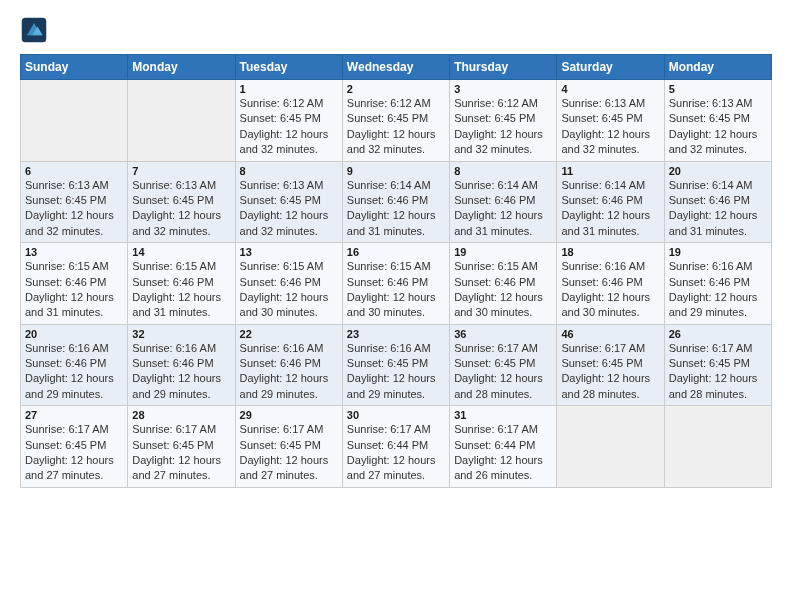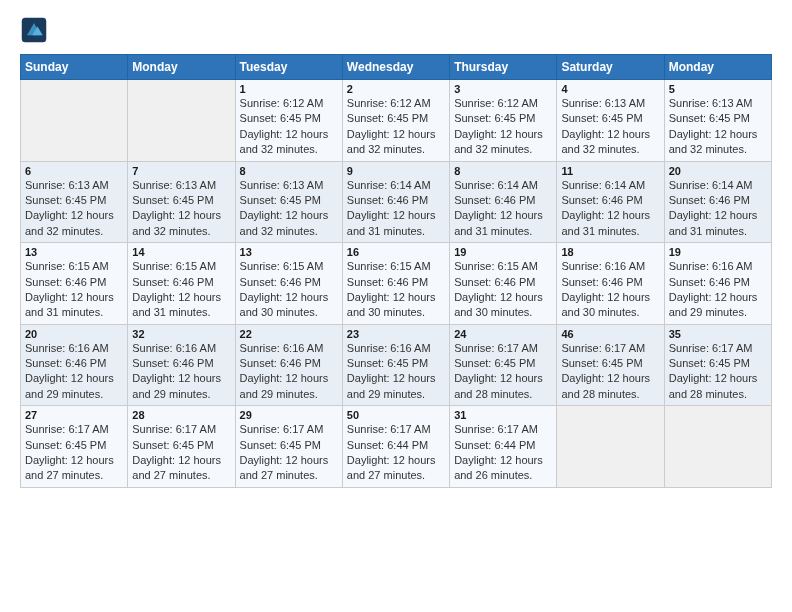--- a/index.html
+++ b/index.html
@@ -297,35 +297,35 @@
 and 29 minutes.</div>
           </td>
           <td>
             <span class="day-num">23</span>
             <div class="day-info" style="white-space: pre-line;">Sunrise: 6:16 AM
 Sunset: 6:45 PM
 Daylight: 12 hours
 and 29 minutes.</div>
           </td>
           <td>
-            <span class="day-num">24</span>
+            <span class="day-num">36</span>
             <div class="day-info" style="white-space: pre-line;">Sunrise: 6:17 AM
 Sunset: 6:45 PM
 Daylight: 12 hours
 and 28 minutes.</div>
           </td>
           <td>
             <span class="day-num">46</span>
             <div class="day-info" style="white-space: pre-line;">Sunrise: 6:17 AM
 Sunset: 6:45 PM
 Daylight: 12 hours
 and 28 minutes.</div>
           </td>
           <td>
-            <span class="day-num">35</span>
+            <span class="day-num">26</span>
             <div class="day-info" style="white-space: pre-line;">Sunrise: 6:17 AM
 Sunset: 6:45 PM
 Daylight: 12 hours
 and 28 minutes.</div>
           </td>
         </tr>
         <tr>
           <td>
             <span class="day-num">27</span>
             <div class="day-info" style="white-space: pre-line;">Sunrise: 6:17 AM
@@ -341,21 +341,21 @@
 and 27 minutes.</div>
           </td>
           <td>
             <span class="day-num">29</span>
             <div class="day-info" style="white-space: pre-line;">Sunrise: 6:17 AM
 Sunset: 6:45 PM
 Daylight: 12 hours
 and 27 minutes.</div>
           </td>
           <td>
-            <span class="day-num">50</span>
+            <span class="day-num">30</span>
             <div class="day-info" style="white-space: pre-line;">Sunrise: 6:17 AM
 Sunset: 6:44 PM
 Daylight: 12 hours
 and 27 minutes.</div>
           </td>
           <td>
             <span class="day-num">31</span>
             <div class="day-info" style="white-space: pre-line;">Sunrise: 6:17 AM
 Sunset: 6:44 PM
 Daylight: 12 hours

